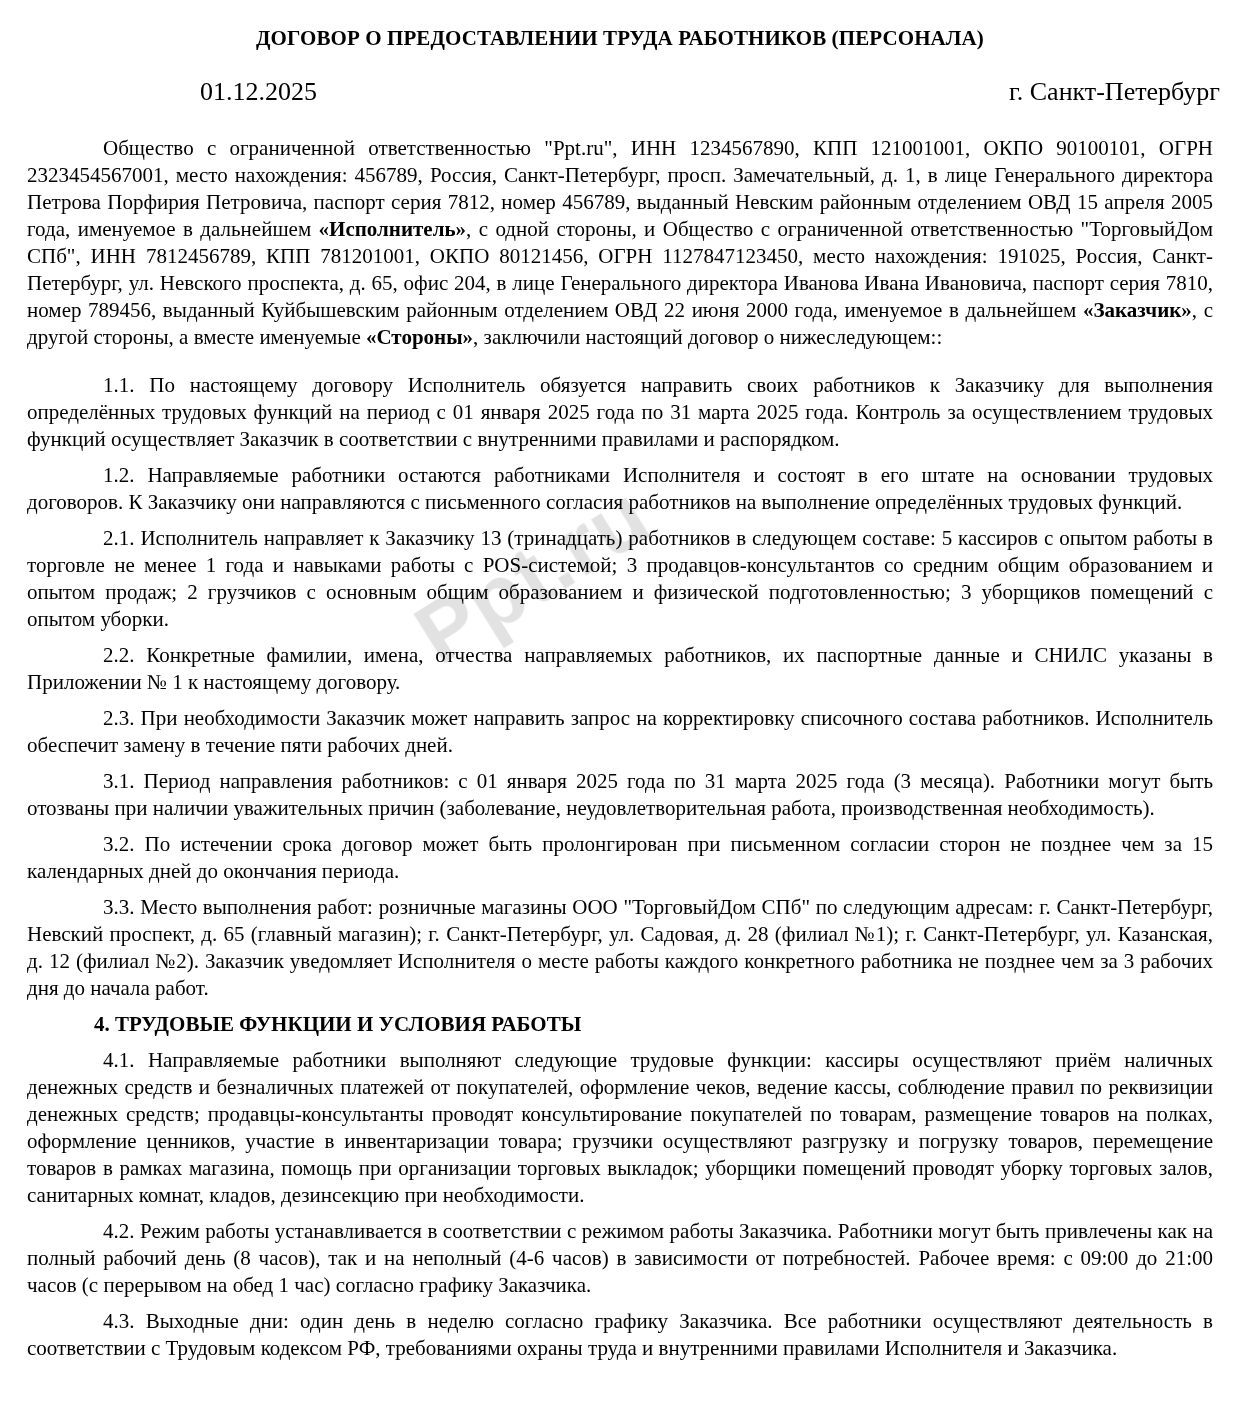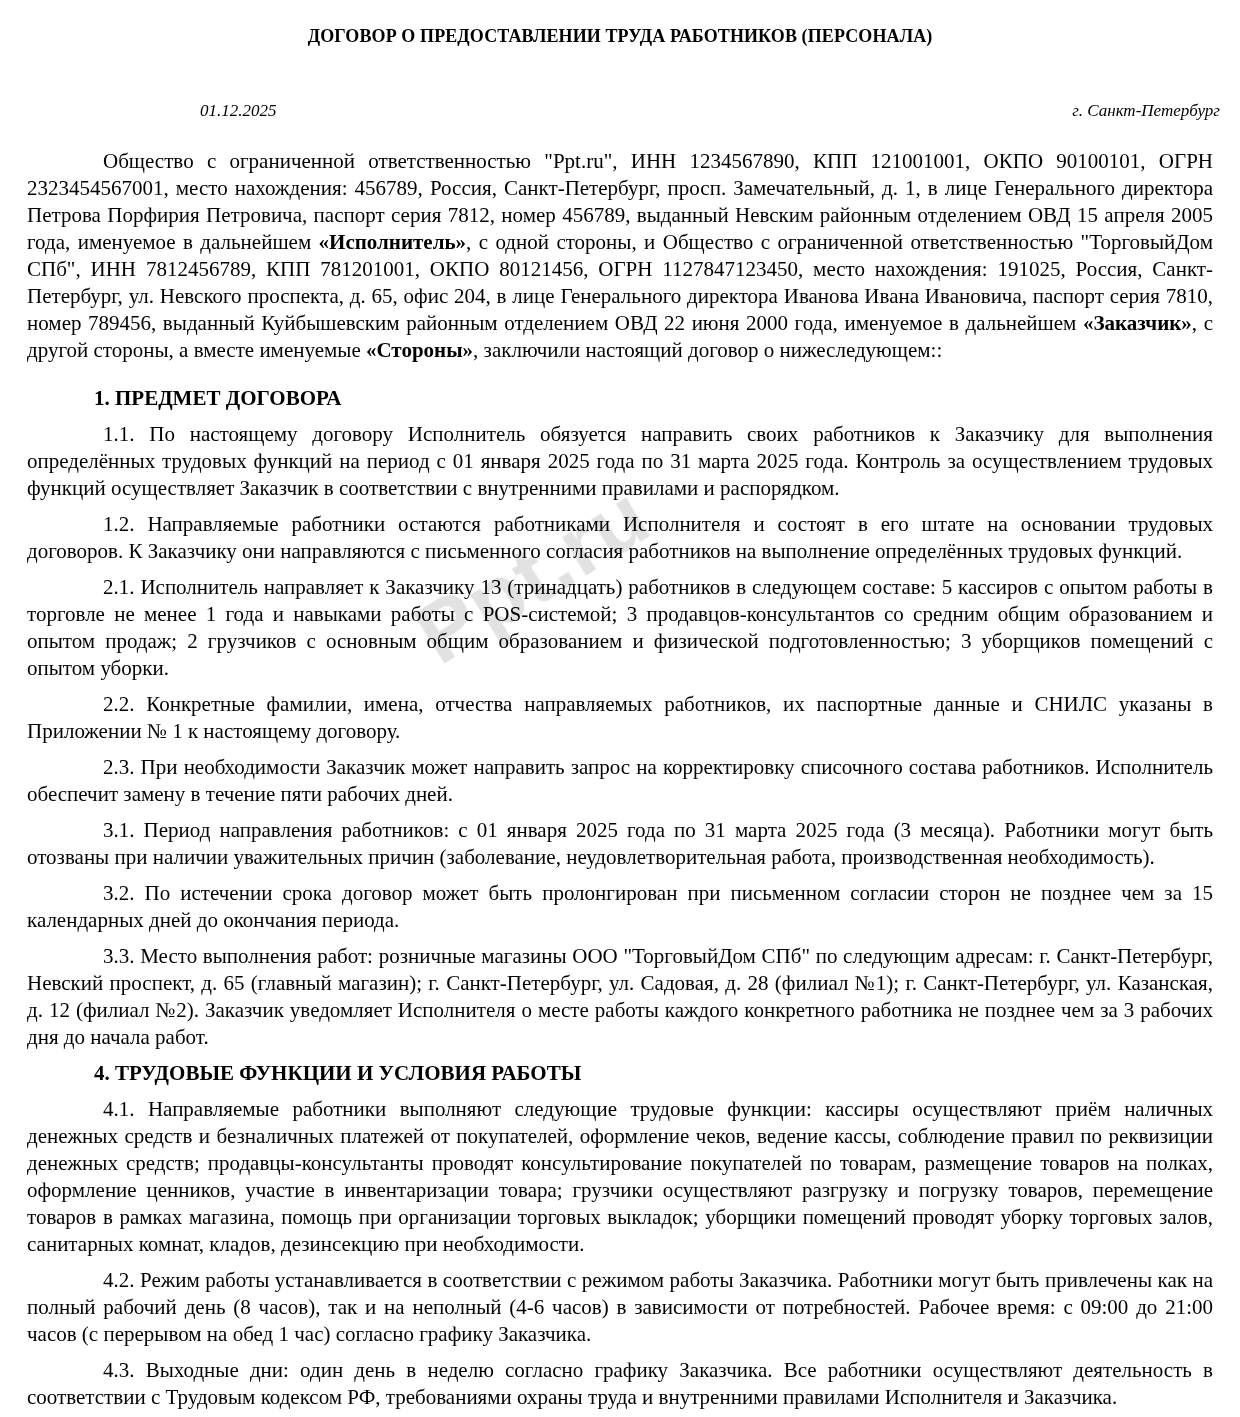--- a/index.html
+++ b/index.html
@@ -23,35 +23,34 @@
   }
   .sheet {
     position: relative;
     z-index: 2;
     padding: 22px 18px 0 18px;
     box-sizing: border-box;
   }
   .doc-title {
     text-align: center;
     font-weight: bold;
-    font-size: 18px;
+    font-size: 21px;
     letter-spacing: 0.1px;
     line-height: 1.2;
-    margin: 0 0 52px 0;
+    margin: 0 0 24px 0;
     padding-top: 4px;
   }
   .meta-row {
     display: flex;
     justify-content: space-between;
     align-items: flex-end;
-    font-size: 17px;
+    font-size: 26px;
     line-height: 1.28;
     margin: 0 0 27px 0;
     padding: 0 2px 0 182px;
-    font-style: italic;
   }
   .meta-date, .meta-city {
     white-space: nowrap;
   }
   p.body-par {
     font-size: 21px;
     line-height: 1.285;
     text-align: justify;
     text-justify: inter-word;
     margin: 9px;
@@ -110,21 +109,20 @@
     <h1 class="doc-title">ДОГОВОР О ПРЕДОСТАВЛЕНИИ ТРУДА РАБОТНИКОВ (ПЕРСОНАЛА)</h1>
 
     <div class="meta-row">
       <span class="meta-date">01.12.2025</span>
       <span class="meta-city">г. Санкт-Петербург</span>
     </div>
 
     <p class="body-par preamble"><span>Общество с ограниченной ответственностью "Ppt.ru", ИНН 1234567890, КПП 121001001, ОКПО 90100101, ОГРН 2323454567001, место нахождения: 456789, Россия, Санкт-Петербург, просп. Замечательный, д. 1, в лице Генерального директора Петрова Порфирия Петровича, паспорт серия 7812, номер 456789, выданный Невским районным отделением ОВД 15 апреля 2005 года, именуемое в дальнейшем </span><b class="term">«Исполнитель»</b><span>, с одной стороны, и Общество с ограниченной ответственностью "ТорговыйДом СПб", ИНН 7812456789, КПП 781201001, ОКПО 80121456, ОГРН 1127847123450, место нахождения: 191025, Россия, Санкт-Петербург, ул. Невского проспекта, д. 65, офис 204, в лице Генерального директора Иванова Ивана Ивановича, паспорт серия 7810, номер 789456, выданный Куйбышевским районным отделением ОВД 22 июня 2000 года, именуемое в дальнейшем </span><b class="term">«Заказчик»</b><span>, с другой стороны, а вместе именуемые </span><b class="term">«Стороны»</b><span>, заключили настоящий договор о нижеследующем::</span></p>
 
     <div id="sections-root">
-        <h2 class="section-head">1. ПРЕДМЕТ ДОГОВОРА</h2>
         <p class="body-par">1.1. По настоящему договору Исполнитель обязуется направить своих работников к Заказчику для выполнения определённых трудовых функций на период с 01 января 2025 года по 31 марта 2025 года. Контроль за осуществлением трудовых функций осуществляет Заказчик в соответствии с внутренними правилами и распорядком.</p>
         <p class="body-par">1.2. Направляемые работники остаются работниками Исполнителя и состоят в его штате на основании трудовых договоров. К Заказчику они направляются с письменного согласия работников на выполнение определённых трудовых функций.</p>
         <p class="body-par">2.1. Исполнитель направляет к Заказчику 13 (тринадцать) работников в следующем составе: 5 кассиров с опытом работы в торговле не менее 1 года и навыками работы с POS-системой; 3 продавцов-консультантов со средним общим образованием и опытом продаж; 2 грузчиков с основным общим образованием и физической подготовленностью; 3 уборщиков помещений с опытом уборки.</p>
         <p class="body-par">2.2. Конкретные фамилии, имена, отчества направляемых работников, их паспортные данные и СНИЛС указаны в Приложении № 1 к настоящему договору.</p>
         <p class="body-par">2.3. При необходимости Заказчик может направить запрос на корректировку списочного состава работников. Исполнитель обеспечит замену в течение пяти рабочих дней.</p>
         <p class="body-par">3.1. Период направления работников: с 01 января 2025 года по 31 марта 2025 года (3 месяца). Работники могут быть отозваны при наличии уважительных причин (заболевание, неудовлетворительная работа, производственная необходимость).</p>
         <p class="body-par">3.2. По истечении срока договор может быть пролонгирован при письменном согласии сторон не позднее чем за 15 календарных дней до окончания периода.</p>
         <p class="body-par">3.3. Место выполнения работ: розничные магазины ООО "ТорговыйДом СПб" по следующим адресам: г. Санкт-Петербург, Невский проспект, д. 65 (главный магазин); г. Санкт-Петербург, ул. Садовая, д. 28 (филиал №1); г. Санкт-Петербург, ул. Казанская, д. 12 (филиал №2). Заказчик уведомляет Исполнителя о месте работы каждого конкретного работника не позднее чем за 3 рабочих дня до начала работ.</p>
         <h2 class="section-head">4. ТРУДОВЫЕ ФУНКЦИИ И УСЛОВИЯ РАБОТЫ</h2>
         <p class="body-par">4.1. Направляемые работники выполняют следующие трудовые функции: кассиры осуществляют приём наличных денежных средств и безналичных платежей от покупателей, оформление чеков, ведение кассы, соблюдение правил по реквизиции денежных средств; продавцы-консультанты проводят консультирование покупателей по товарам, размещение товаров на полках, оформление ценников, участие в инвентаризации товара; грузчики осуществляют разгрузку и погрузку товаров, перемещение товаров в рамках магазина, помощь при организации торговых выкладок; уборщики помещений проводят уборку торговых залов, санитарных комнат, кладов, дезинсекцию при необходимости.</p>

